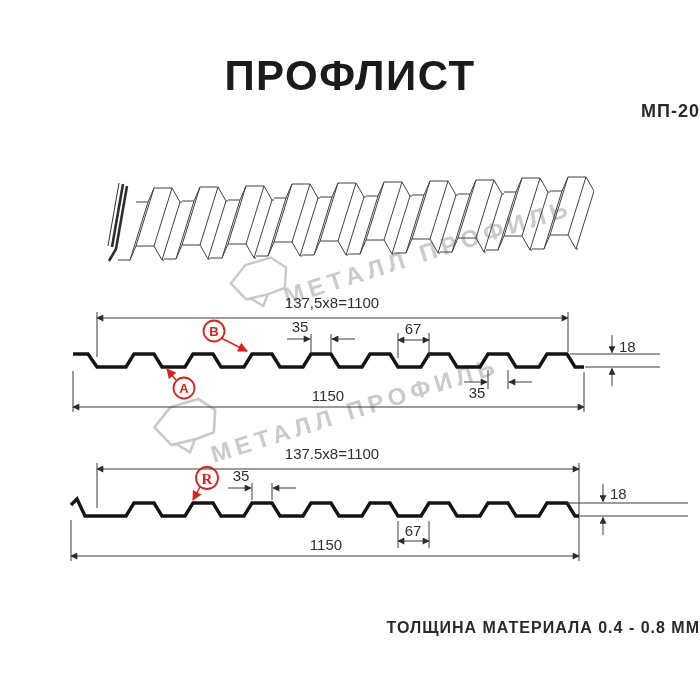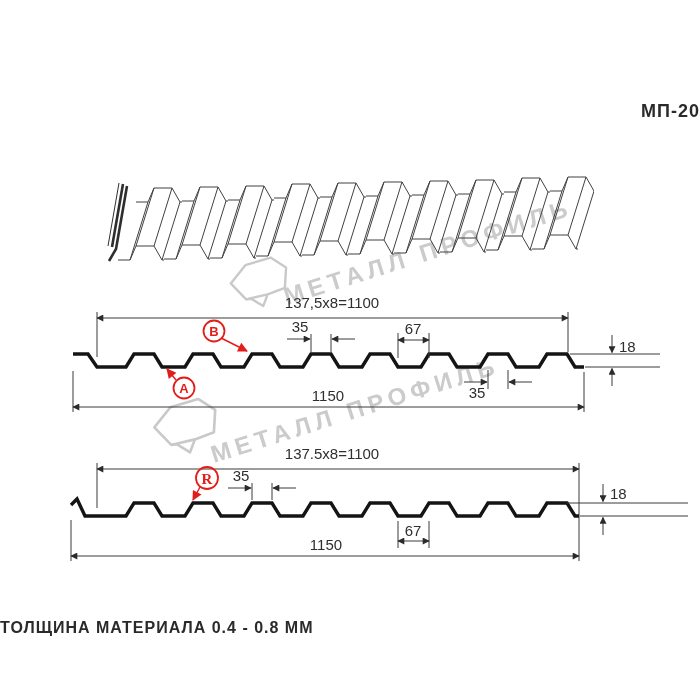--- a/index.html
+++ b/index.html
@@ -2,39 +2,40 @@
 <html><head>
 <meta charset="utf-8">
 <style>
   html,body{margin:0;padding:0;background:#ffffff;}
   .page{position:relative;width:700px;height:700px;background:#ffffff;overflow:hidden;
         font-family:"Liberation Sans",sans-serif;}
   .title{position:absolute;top:52px;left:0;width:700px;text-align:center;
          font-size:42px;font-weight:bold;letter-spacing:1.5px;color:#1b1b1b;}
   .subtitle{position:absolute;top:101px;left:0;width:700px;text-align:right;
          font-size:18px;font-weight:bold;letter-spacing:1px;color:#2a2a2a;}
-  .footer{position:absolute;top:619px;left:0;width:700px;text-align:left;
+  .footer{position:absolute;top:619px;left:0;width:700px;text-align:right;
          font-size:16px;font-weight:bold;letter-spacing:1px;color:#2a2a2a;}
   svg.drawing{position:absolute;top:160px;left:0;}
   .thin{stroke:#3b3b3b;stroke-width:1;fill:none;}
   .thick{stroke:#141414;stroke-width:3.4;fill:none;stroke-linejoin:miter;}
   .sheet{stroke:#414141;stroke-width:1;fill:none;stroke-linejoin:round;}
   .cap{stroke:#2e2e2e;fill:none;}
   .dimtxt{font-size:15px;fill:#2f2f2f;}
   .lbltxt{font-size:13px;font-weight:bold;}
   .rtxt{font-family:"Liberation Serif",serif;font-size:15px;font-weight:bold;}
   .wmtxt{font-size:24px;font-weight:bold;letter-spacing:5px;fill:#cbcbcb;}
   .wmlogo{stroke:#c9c9c9;stroke-width:2.4;fill:none;stroke-linejoin:round;}
   .redline{stroke-width:1.4;fill:none;}
 </style>
 </head>
 <body>
 
 <div class="page">
 
+  <div class="title">ПРОФЛИСТ</div>
   <div class="subtitle">МП-20</div>
 
   <svg class="drawing" width="700" height="430" viewBox="0 160 700 430">
     <defs>
       <marker id="mb" viewBox="0 0 10 10" refX="9" refY="5" markerWidth="9" markerHeight="7" orient="auto-start-reverse">
           <path d="M0,0 L10,5 L0,10 Z" fill="#2b2b2b"></path>
         </marker>
       <marker id="mr" viewBox="0 0 10 10" refX="9" refY="5" markerWidth="9" markerHeight="7" orient="auto-start-reverse">
           <path d="M0,0 L10,5 L0,10 Z" fill="#e31d1a"></path>
         </marker>

